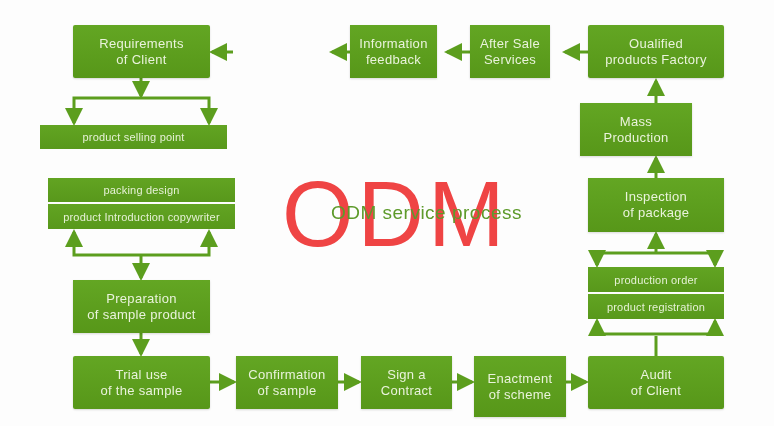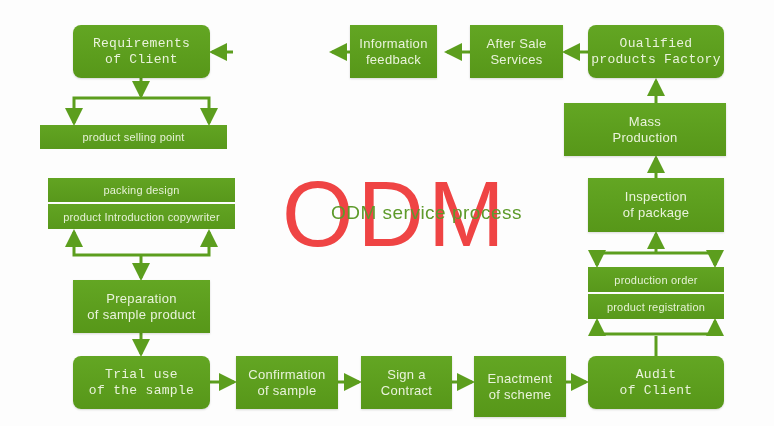--- a/index.html
+++ b/index.html
@@ -5,21 +5,21 @@
   html, body { margin:0; padding:0; background:#ffffff; }
   body { width:774px; height:426px; position:relative; overflow:hidden; font-family:"Liberation Sans", sans-serif; }
   .canvas { position:absolute; left:0; top:0; width:774px; height:426px; background:#fdfdfd; }
   .box {
     position:absolute; background:#5c9e1e; color:#eaf3dc;
     display:flex; align-items:center; justify-content:center; text-align:center;
     font-size:13px; line-height:16px; letter-spacing:0.3px;
     box-shadow: 0 1px 2px rgba(0,0,0,0.15);
     background: linear-gradient(#63a623, #579719);
   }
-  .box.round { border-radius:8px;font-family:Liberation Mono, monospace; }
+  .box.round { border-radius:2px; }
   .box span { white-space:pre-line; }
   .row {
     position:absolute; background: linear-gradient(#62a422, #58981b); color:#e6f1d6;
     display:flex; align-items:center; justify-content:center; font-size:11px; letter-spacing:0.2px;
   }
   .watermark {
     position:absolute; left:282px; top:168px; font-size:92px; color:#ef4444; letter-spacing:4px;
     font-family:"Liberation Sans", sans-serif; line-height:92px;
   }
   .title {
@@ -76,29 +76,29 @@
   </svg>
 
   <div class="box round" style="left:73px;top:25px;width:137px;height:53px">
       <span>Requirements
 of Client</span>
     </div>
   <div class="box" style="left:350px;top:25px;width:87px;height:53px">
       <span>Information
 feedback</span>
     </div>
-  <div class="box" style="left:470px;top:25px;width:93px;height:53px">
+  <div class="box" style="left:470px;top:25px;width:80px;height:53px">
       <span>After Sale
 Services</span>
     </div>
   <div class="box round" style="left:588px;top:25px;width:136px;height:53px">
       <span>Oualified
 products Factory</span>
     </div>
-  <div class="box" style="left:564px;top:103px;width:162px;height:53px">
+  <div class="box" style="left:580px;top:103px;width:112px;height:53px">
       <span>Mass
 Production</span>
     </div>
   <div class="box" style="left:588px;top:178px;width:136px;height:54px">
       <span>Inspection
 of package</span>
     </div>
 
   <div class="row" style="left:588px;top:267px;width:136px;height:25px">production order</div>
   <div class="row" style="left:588px;top:294px;width:136px;height:25px">product registration</div>

